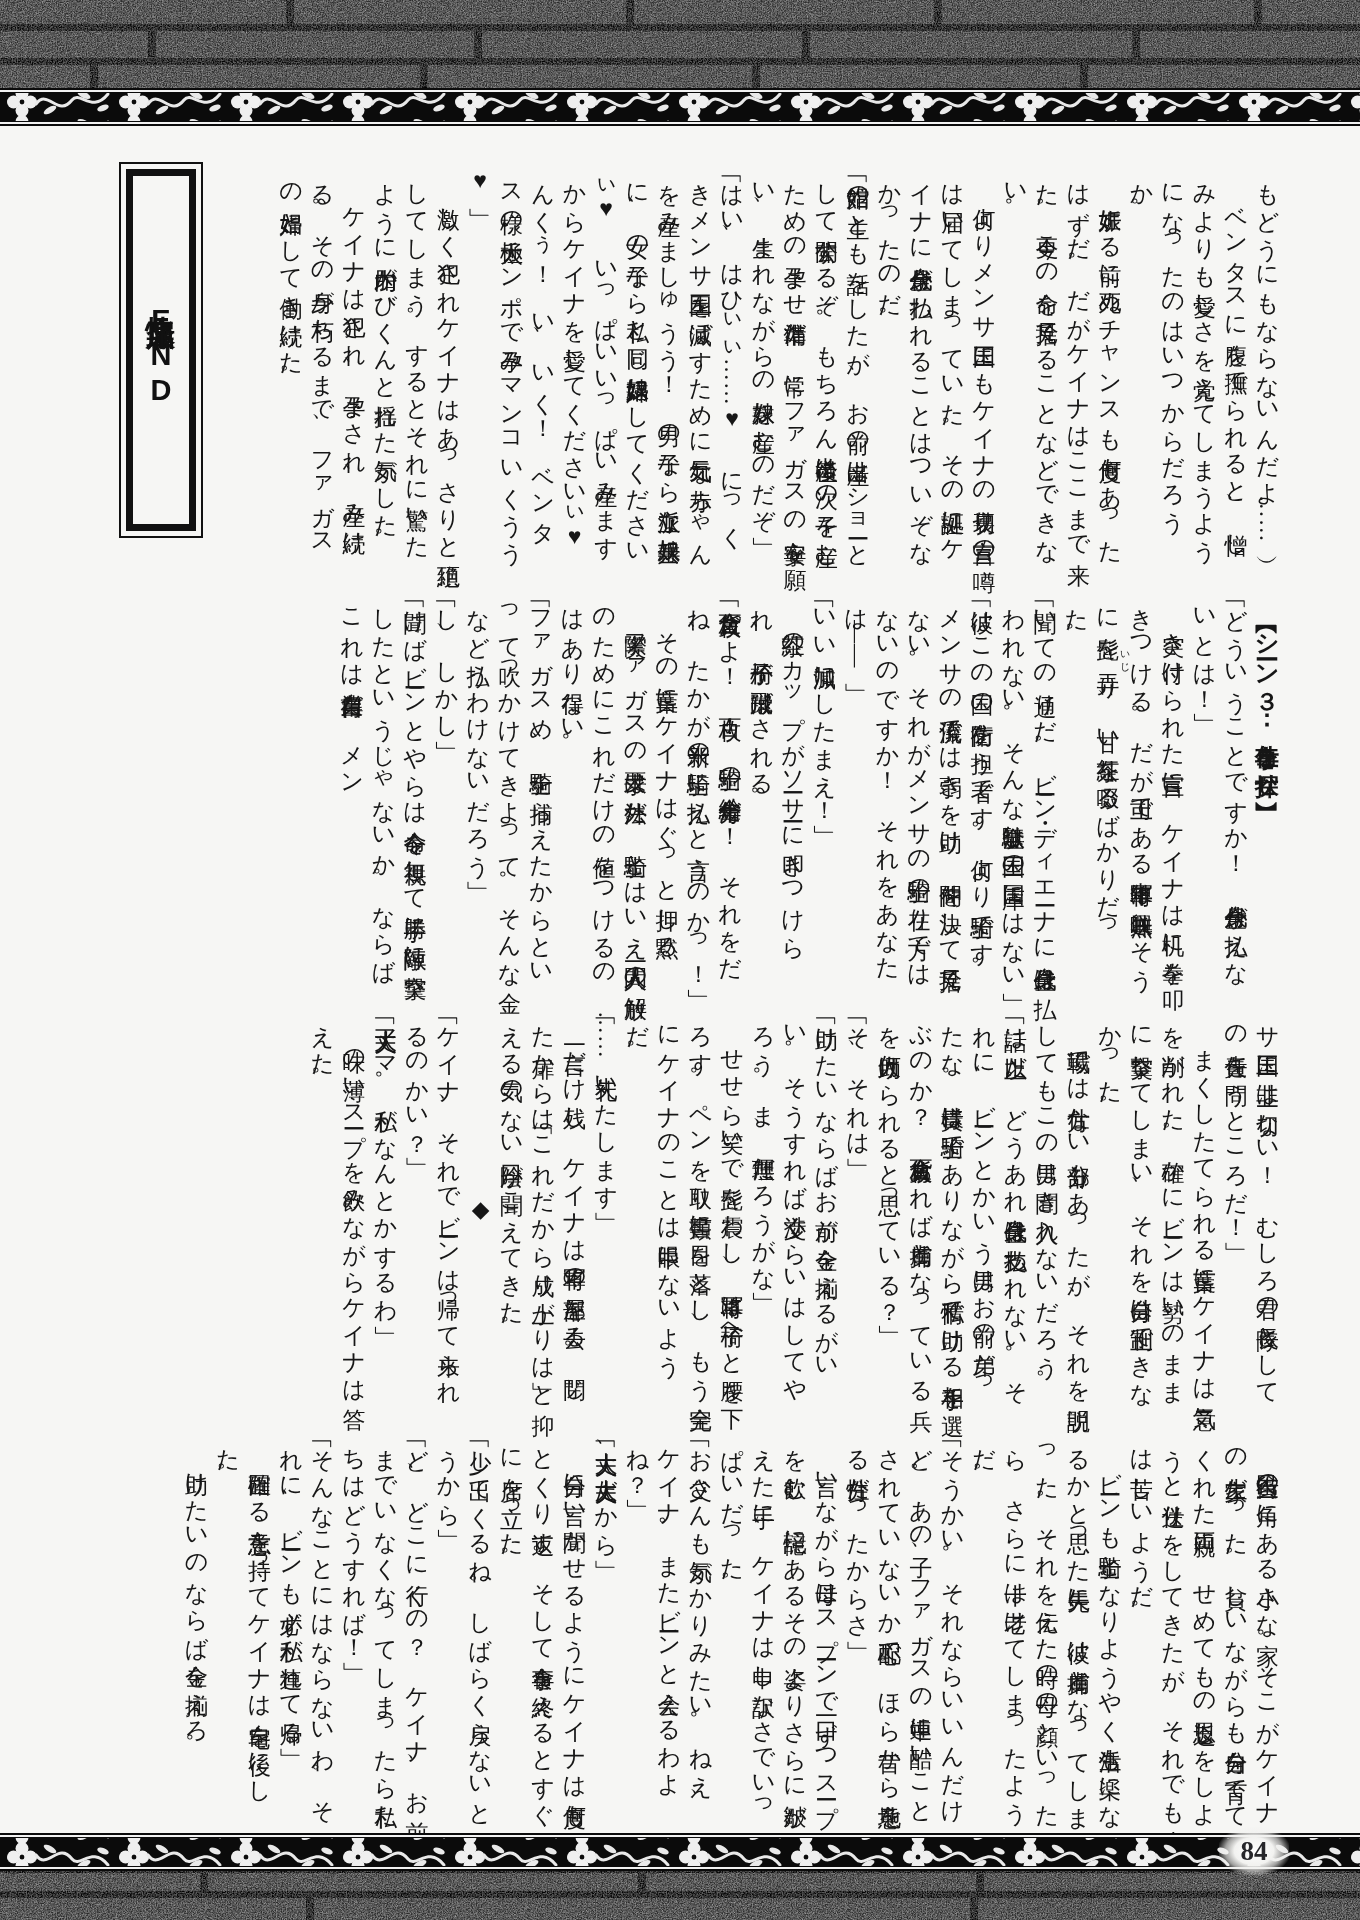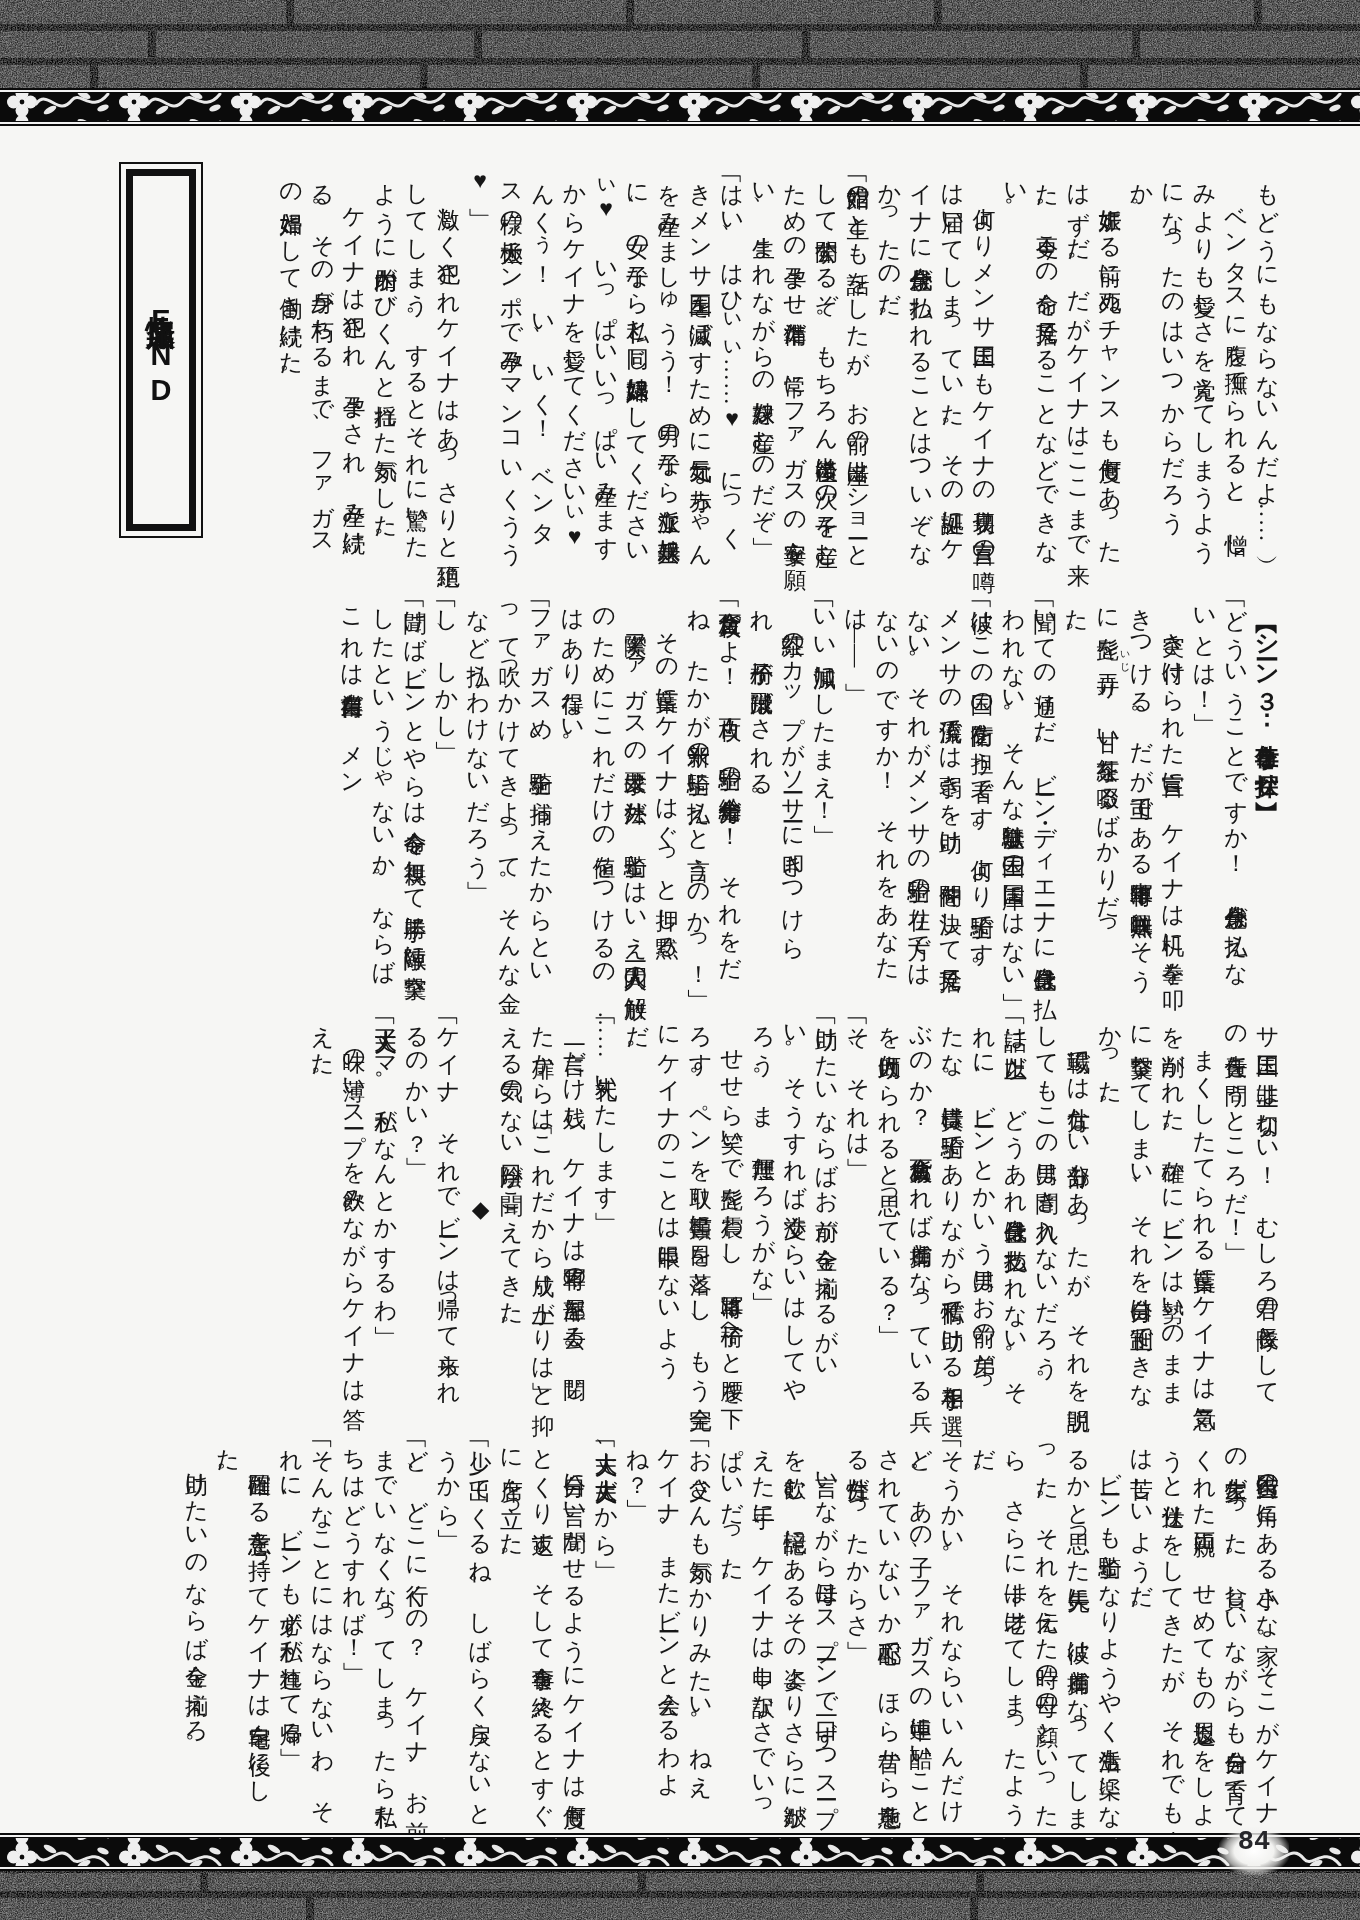--- a/index.html
+++ b/index.html
@@ -45,24 +45,24 @@
     display:flex; align-items:center; justify-content:center;
   }
   .title-box-text{
     writing-mode:vertical-rl; text-orientation:upright;
     font-weight:bold; font-size:29px; letter-spacing:3px; color:#111;
     font-family:"Liberation Sans","DejaVu Sans",sans-serif;
   }
   
   .page-badge{
     position:absolute; left:1219px; top:1827px; width:70px; height:48px;
-    display:flex; align-items:flex-start; justify-content:center;
+    display:flex; align-items:center; justify-content:center;
     background:radial-gradient(ellipse at center,#ffffff 0%,#f2f2f0 40%,rgba(242,242,240,0.65) 58%,rgba(242,242,240,0) 75%);
     border-radius:12px;
-    font-family:Liberation Mono, monospace;
+    font-family:Liberation Serif, serif;
     font-size:27px; font-weight:600; color:#26262a;
   }
 </style>
 </head>
 <body>
 
 <div class="page">
 
   <div class="border-strip brick-top">
     <svg width="1360" height="88" viewBox="0 0 1360 88" preserveAspectRatio="none">

